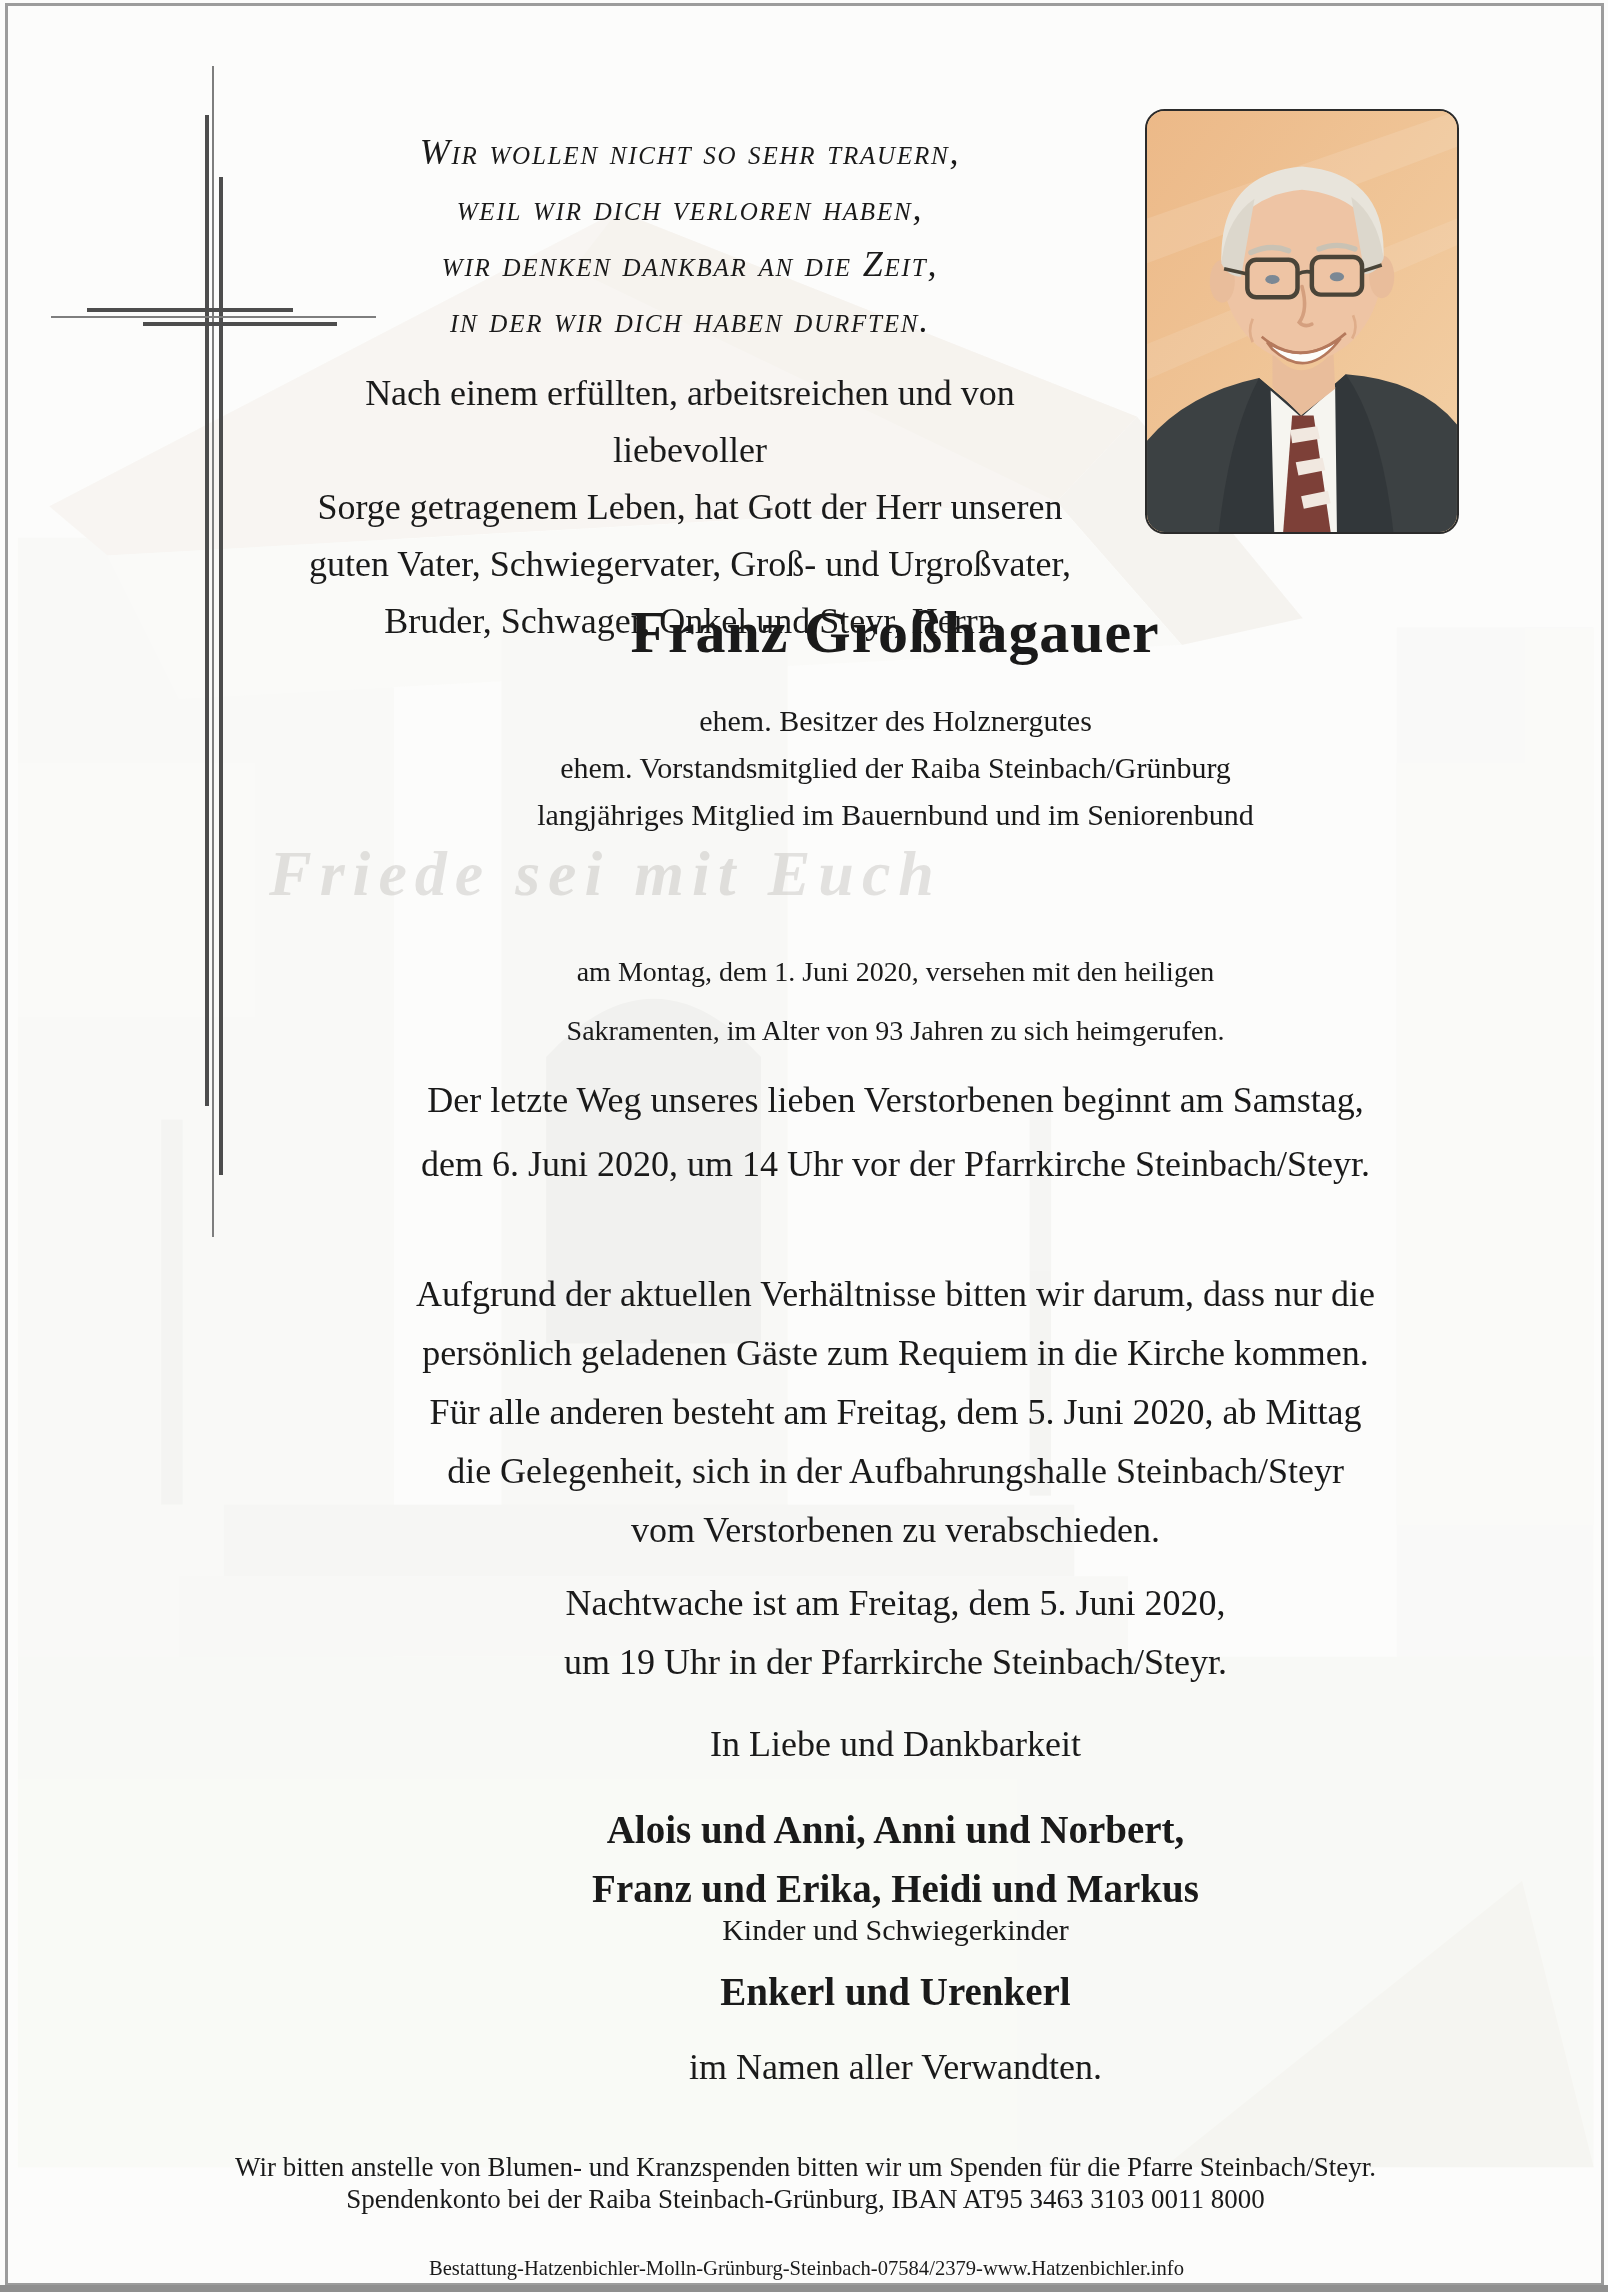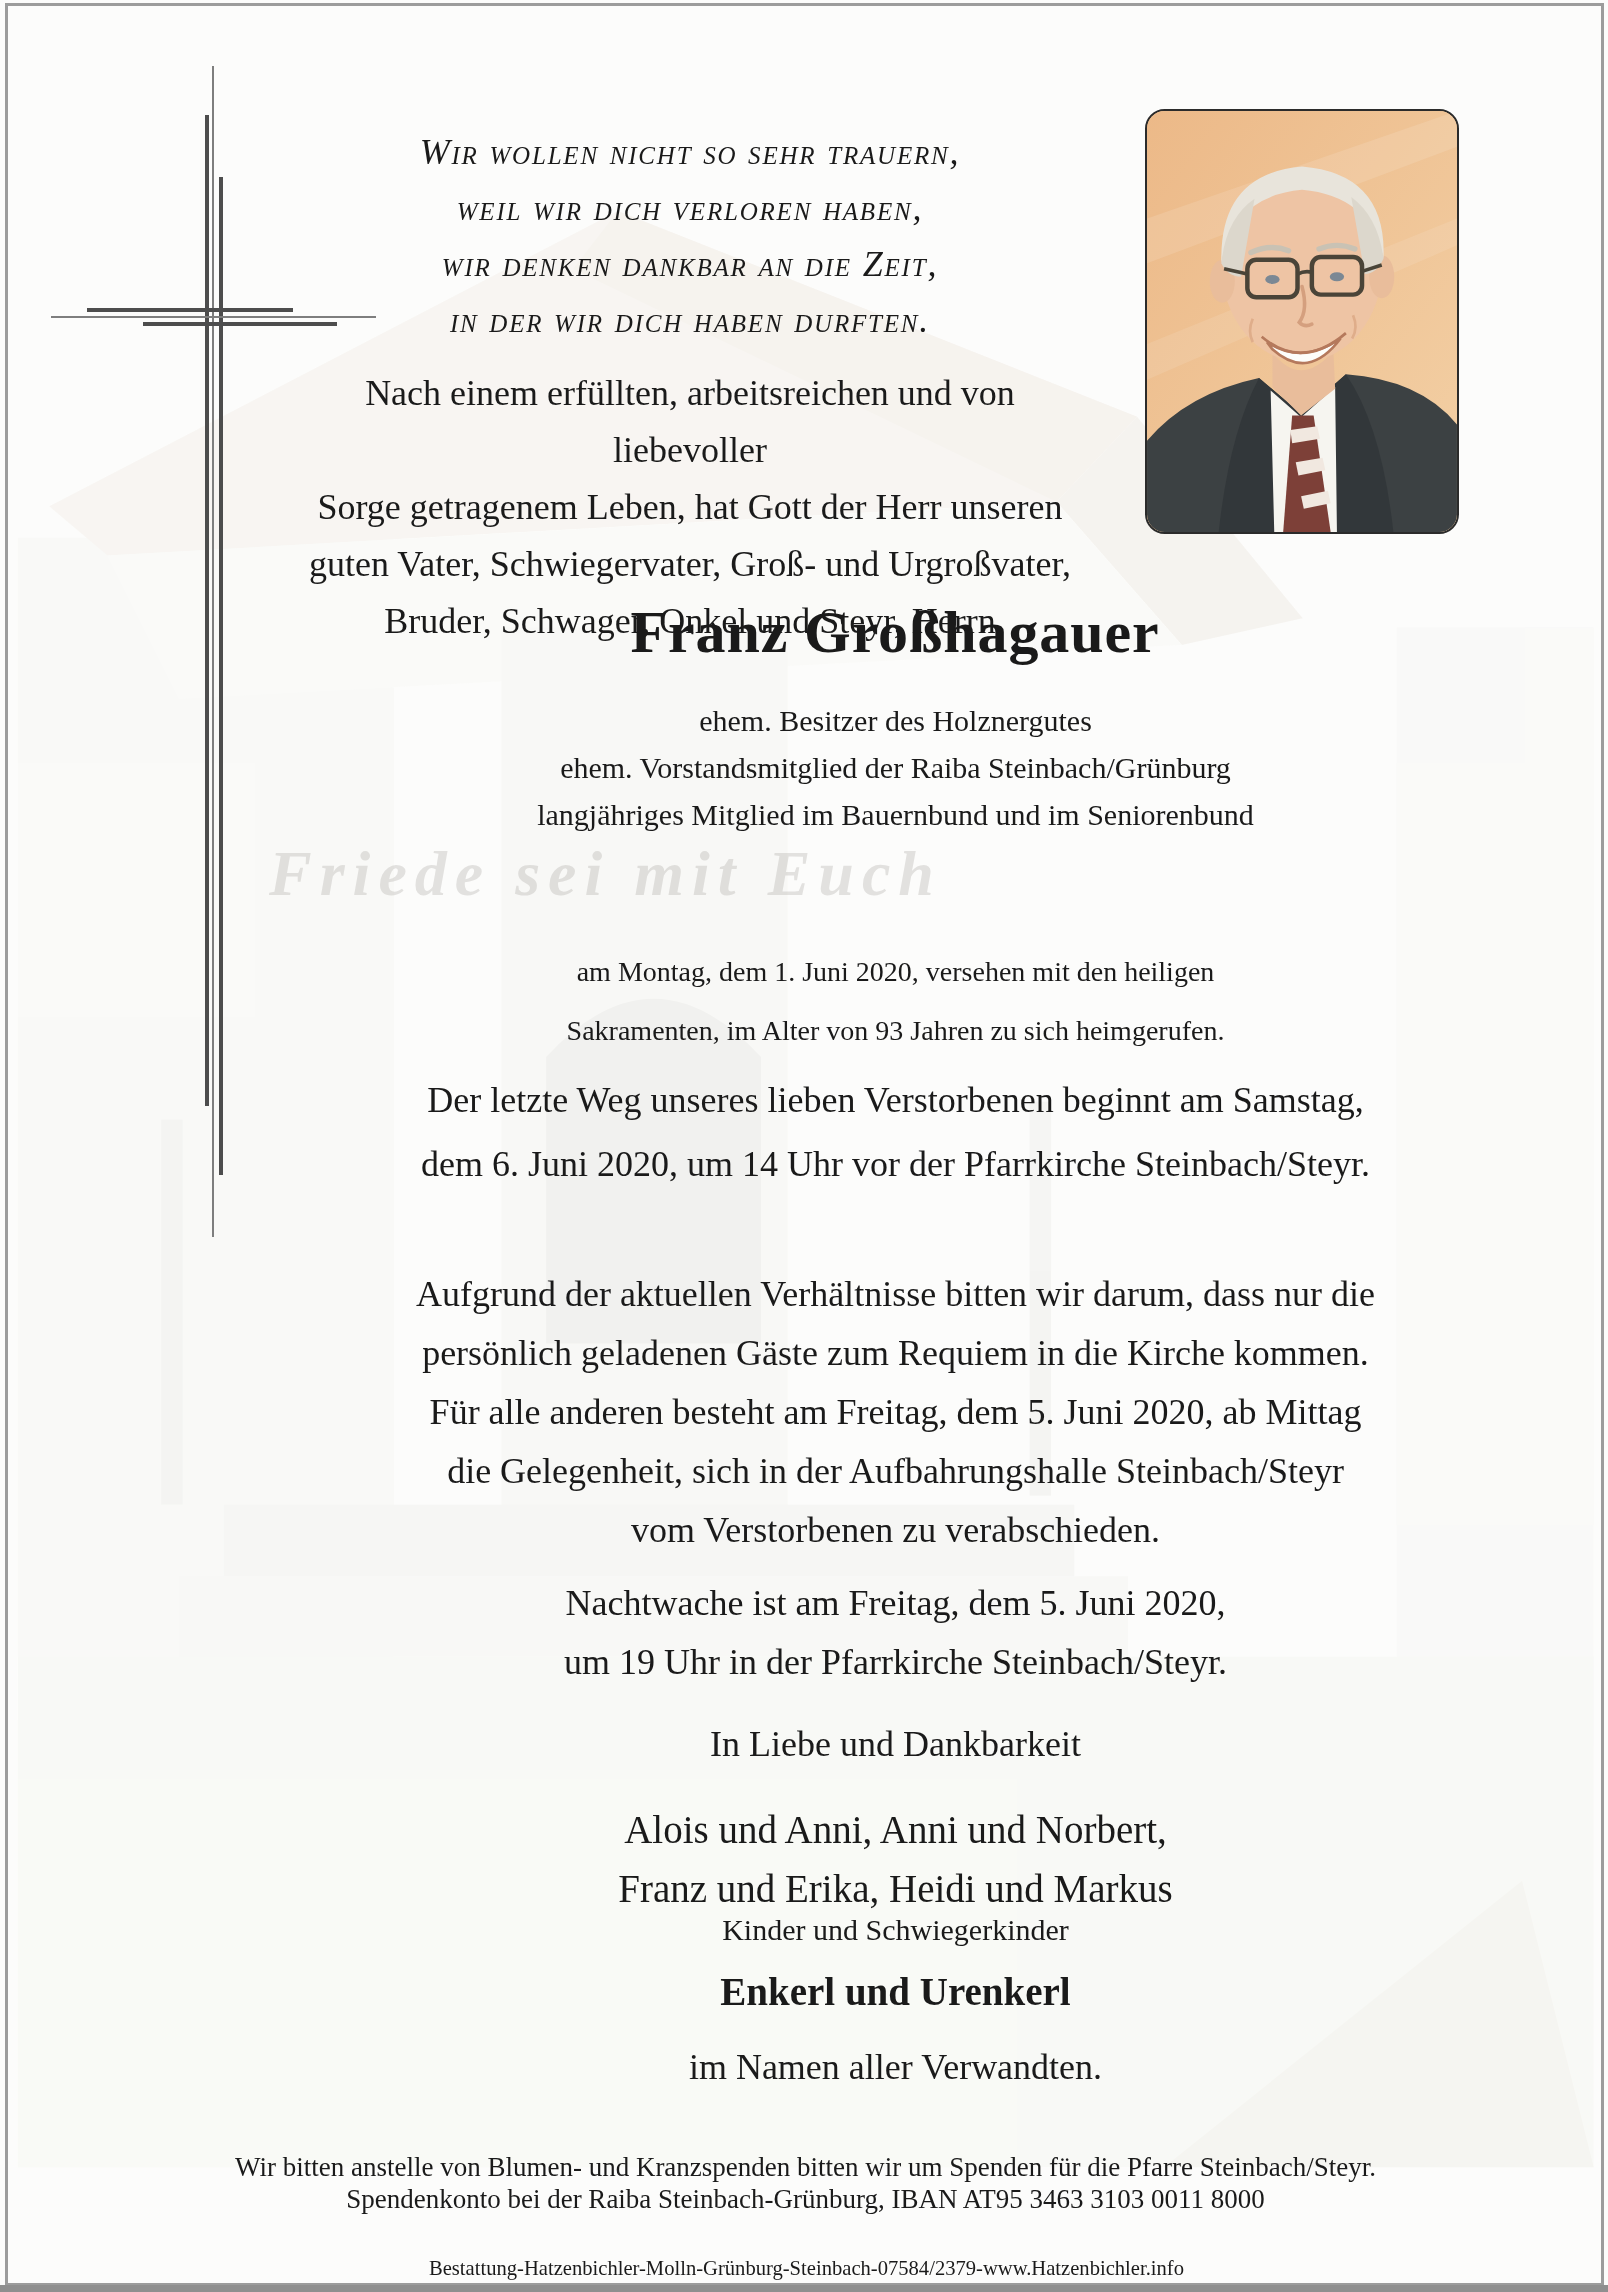--- a/index.html
+++ b/index.html
@@ -42,21 +42,21 @@
   .tblock{position:absolute;text-align:center;z-index:2;}
   .quote{left:287px;top:124px;width:806px;font-size:36px;line-height:56px;font-variant:small-caps;letter-spacing:1.8px;font-style:italic;}
   .intro{left:287px;top:365px;width:806px;font-size:36px;line-height:57px;}
   .name{left:313px;top:598px;width:1164px;font-size:60px;font-weight:bold;letter-spacing:0.9px;}
   .subtitles{left:358px;top:697px;width:1075px;font-size:30px;line-height:47px;}
   .death{left:376px;top:942px;width:1039px;font-size:28px;line-height:59px;}
   .funeral{left:349px;top:1068px;width:1093px;font-size:36px;line-height:64px;}
   .covid{left:376px;top:1265px;width:1039px;font-size:36px;line-height:59px;}
   .vigil{left:376px;top:1574px;width:1039px;font-size:36px;line-height:59px;}
   .closing{left:376px;top:1723px;width:1039px;font-size:36px;}
-  .family{left:376px;top:1800px;width:1039px;font-size:39px;line-height:59px;font-weight:normal;}
+  .family{left:376px;top:1800px;width:1039px;font-size:39px;line-height:59px;font-weight:bold;}
   .family-caption{left:376px;top:1913px;width:1039px;font-size:30px;}
   .grandchildren{left:376px;top:1969px;width:1039px;font-size:39px;font-weight:bold;}
   .relatives{left:376px;top:2046px;width:1039px;font-size:36px;}
   .donation{left:134px;top:2151px;width:1343px;font-size:27px;line-height:32px;}
   .footer{left:269px;top:2257px;width:1075px;font-size:20.6px;}
 </style>
 </head>
 <body>
 
 <div class="page">

